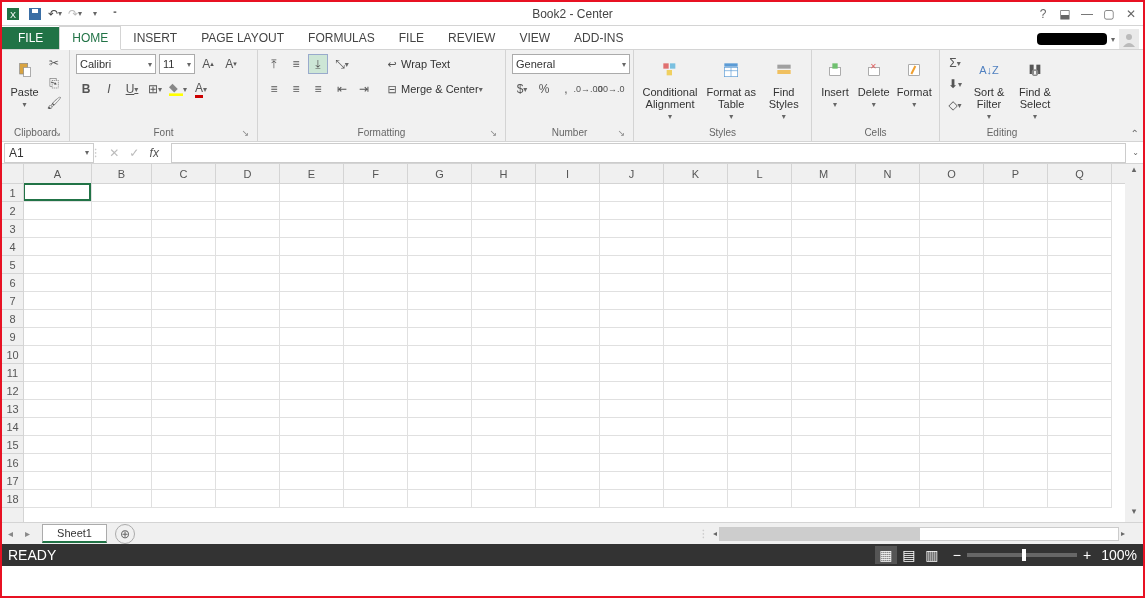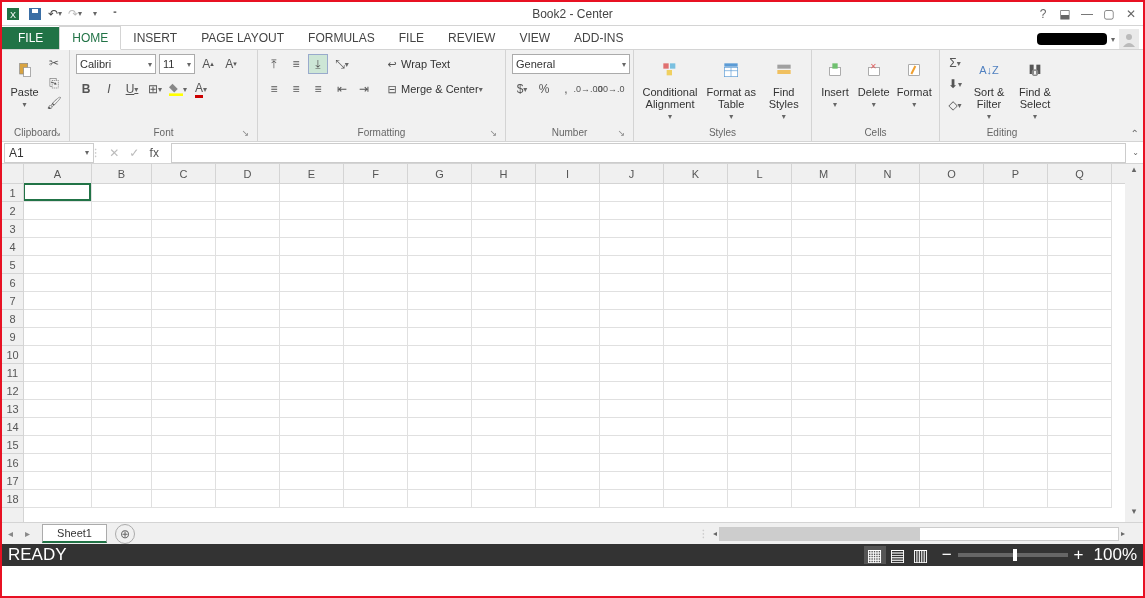--- a/index.html
+++ b/index.html
@@ -51,21 +51,21 @@
 .vscroll { width: 18px; background: #f0f0f0; display: flex; flex-direction: column; }
 .vscroll .arr { height: 16px; text-align: center; font-size: 9px; color: #666; }
 .vscroll .track { flex: 1; position: relative; }
 .sheettabs { height: 22px; display: flex; align-items: center; border-top: 1px solid #d4d4d4; background: #f0f0f0; }
 .nav-arr { padding: 0 6px; font-size: 10px; color: #888; }
 .sheet-tab { background: #fff; border: 1px solid #ababab; border-bottom: 2px solid #217346; padding: 2px 14px; font-size: 11px; margin-left: 6px; }
 .add-sheet { width: 20px; height: 20px; border: 1px solid #ababab; border-radius: 50%; margin-left: 8px; display: flex; align-items: center; justify-content: center; font-size: 12px; color: #666; }
 .hscroll-area { flex: 1; display: flex; align-items: center; justify-content: flex-end; padding-right: 18px; gap: 2px; }
 .hscroll { width: 400px; height: 14px; background: #fff; border: 1px solid #ccc; position: relative; }
 .hscroll .thumb { position: absolute; left: 0; width: 200px; height: 100%; background: #cdcdcd; }
-.statusbar { height: 22px; background: #333; color: #fff; display: flex; align-items: center; font-size: 17px; padding: 0 6px; }
+.statusbar { height: 22px; background: #333; color: #fff; display: flex; align-items: center; font-size: 14px; padding: 0 6px; }
 .statusbar .spacer { flex: 1; }
 .view-btns { display: flex; gap: 1px; margin-right: 10px; }
 .view-btn { width: 22px; height: 18px; display: flex; align-items: center; justify-content: center; color: #fff; }
 .zoom-slider { width: 110px; height: 4px; background: #666; position: relative; margin: 0 6px; }
 .zoom-slider .thumb { position: absolute; left: 55px; top: -4px; width: 4px; height: 12px; background: #fff; }
 svg { width: 16px; height: 16px; }
 .green { fill: #217346; }
 </style>
 </head>
 <body>
@@ -348,21 +348,21 @@
 
 <div class="fxbar">
   <div class="namebox">
       <span>A1</span>
       <span class="dd">▾</span>
     </div>
   <span style="color:#ccc">⁝</span>
   <div class="fxbtns">
     <span class="mini" style="color:#bbb">✕</span>
     <span class="mini" style="color:#bbb">✓</span>
-    <span class="mini" style="">fx</span>
+    <span class="mini" style="font-style:italic">fx</span>
   </div>
   <input class="fxinput" style="">
   <span class="dd" style="margin:0 4px">⌄</span>
 </div>
 
 <div class="gridwrap">
   <div class="rowhdrs">
     <div class="selall"></div>
     <div id="rowhdrs">
         <div class="rh">1</div>

